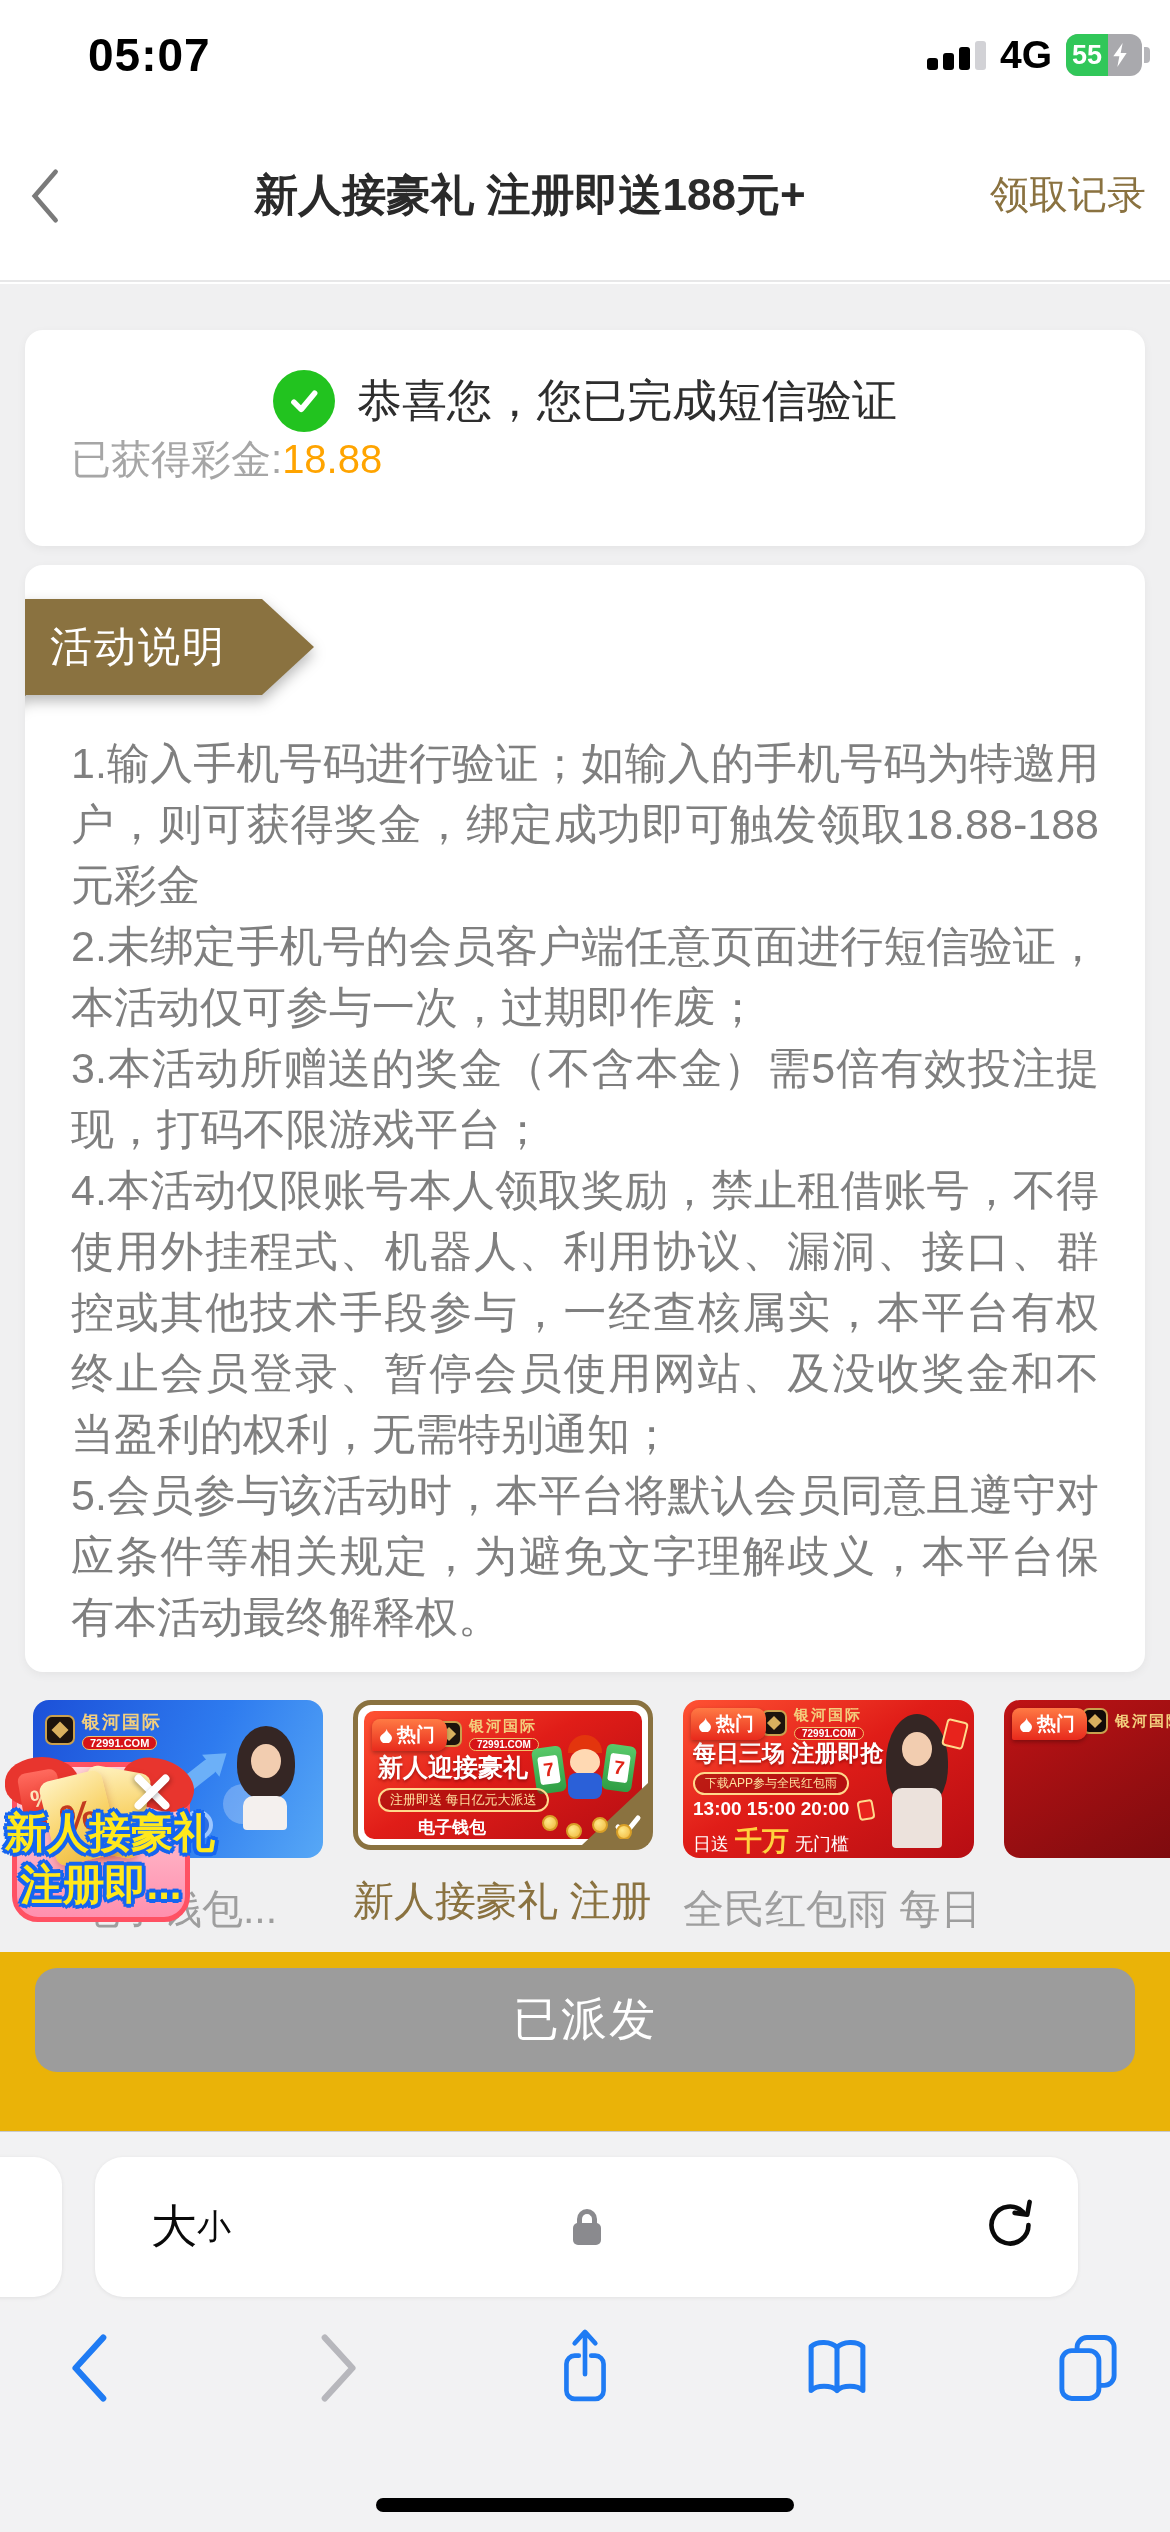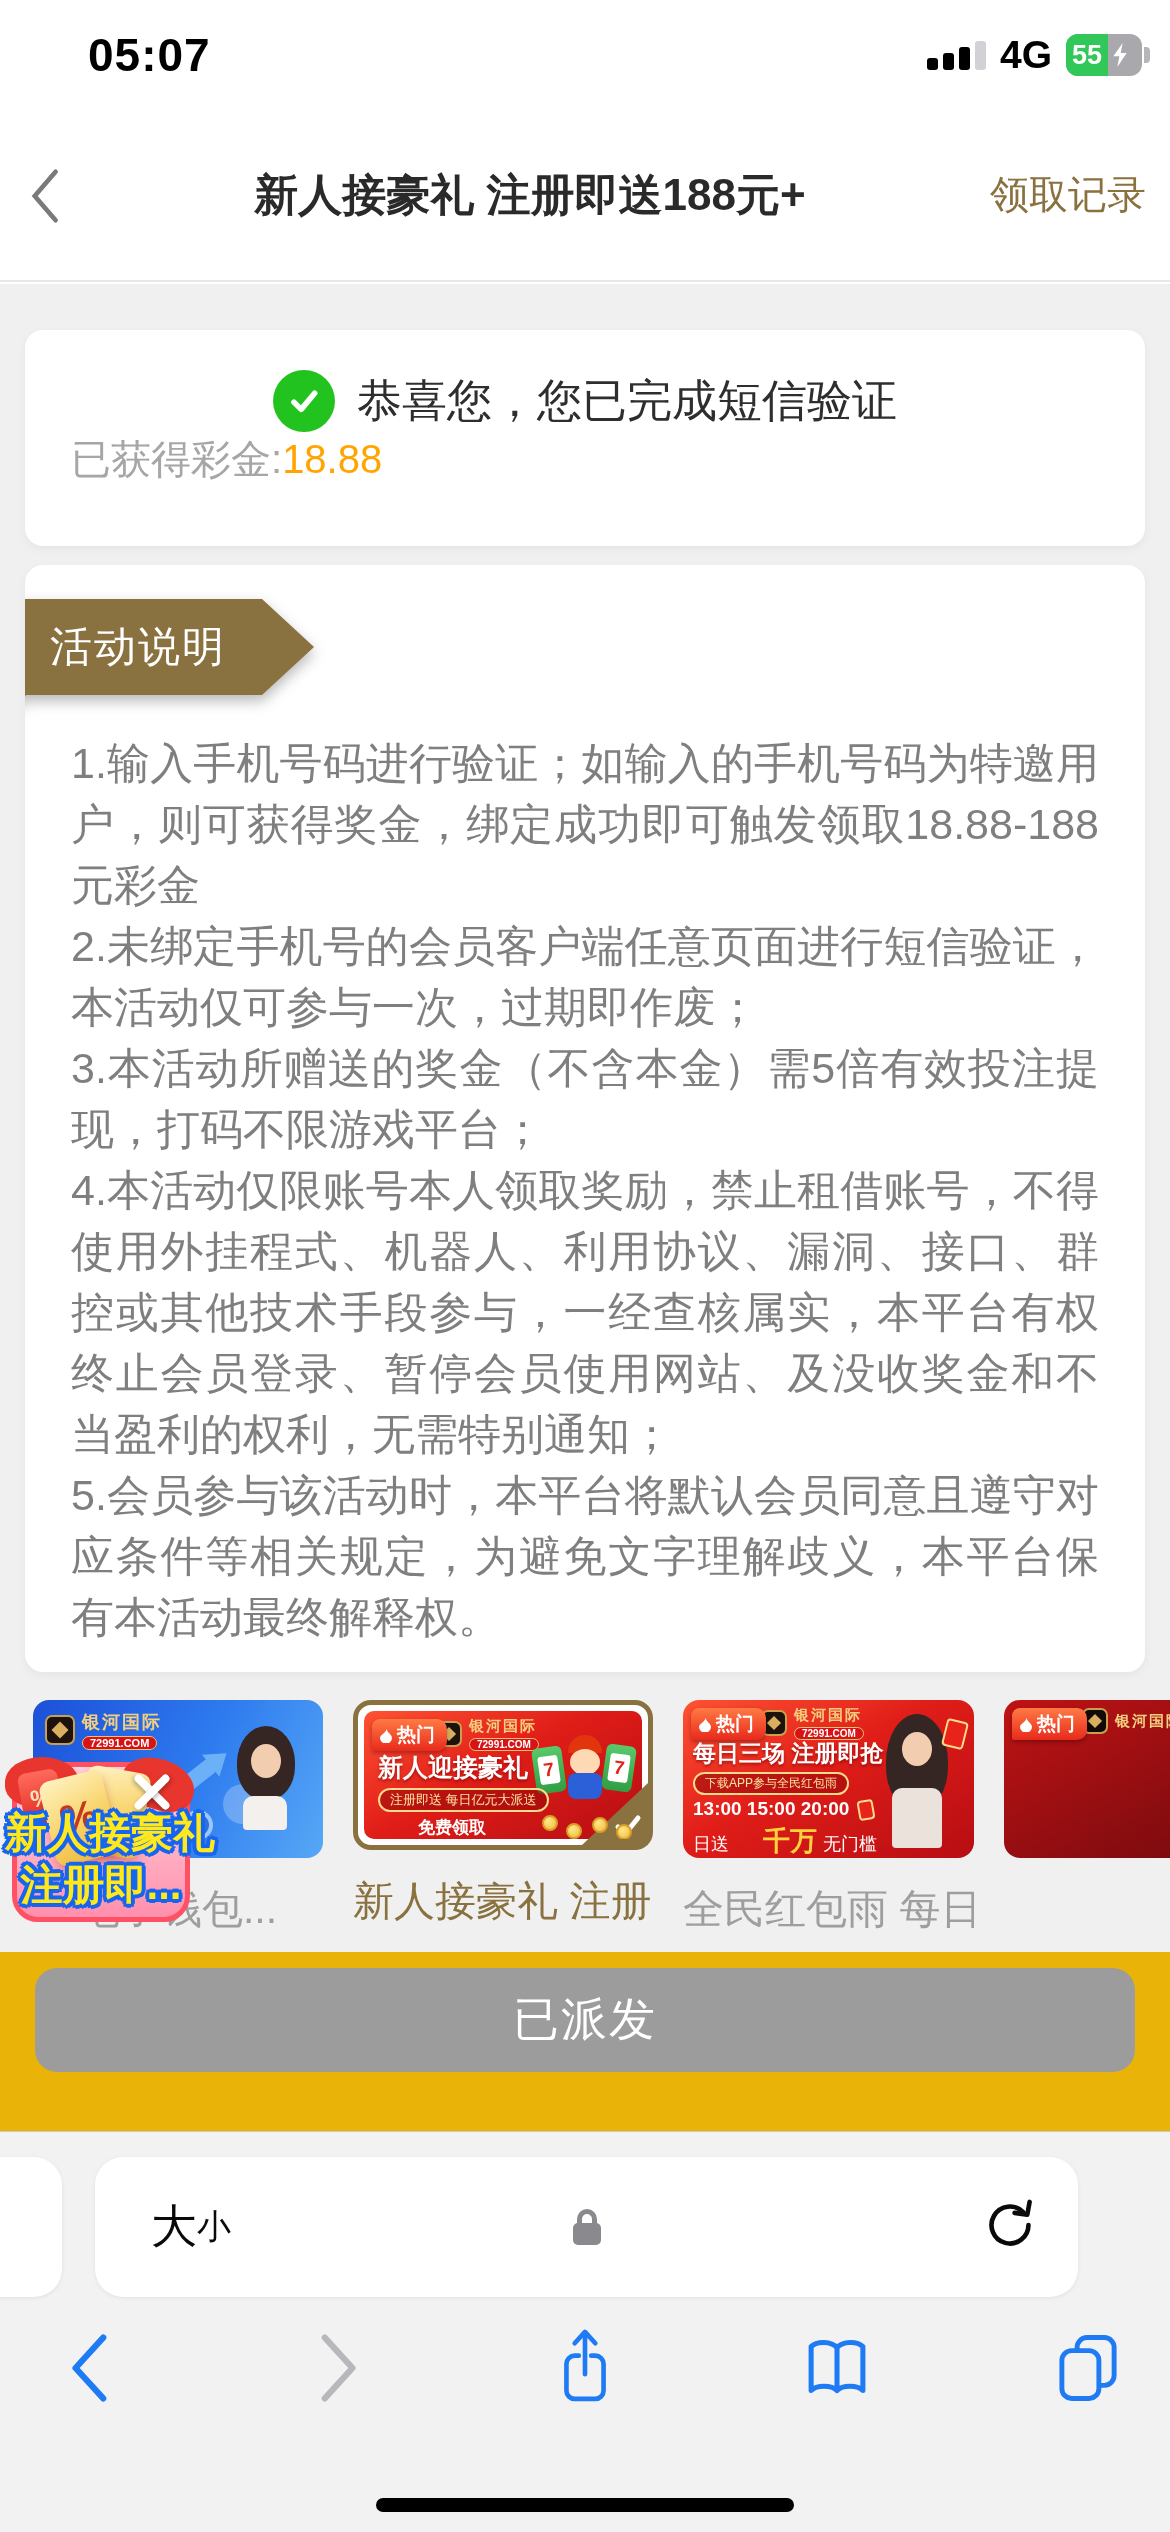--- a/index.html
+++ b/index.html
@@ -79,21 +79,21 @@
   .logo-col{display:flex;flex-direction:column;align-items:flex-start;gap:2px;}
   .brand{font-size:18px;font-weight:700;color:#f3cf7e;letter-spacing:2px;white-space:nowrap;}
   .domain{font-size:11px;font-weight:700;color:#fff;background:#d61317;border:1px solid #f0c26a;border-radius:8px;padding:0 7px;white-space:nowrap;}
   .bn-center{position:relative;z-index:2;display:flex;flex-direction:column;align-items:center;gap:4px;padding-top:8px;}
   .bn-title{font-size:27px;font-weight:800;color:#fff;text-shadow:0 2px 3px rgba(120,0,0,.6);white-space:nowrap;}
   .bn-pill{font-size:15px;color:#ffe1a0;border:2px solid #ffd98c;border-radius:16px;padding:1px 10px;
     background:rgba(150,10,10,.55);white-space:nowrap;}
   .bn-cta{font-size:19px;font-weight:700;color:#fff;white-space:nowrap;}
   .bn-times{font-size:24px;font-weight:800;color:#fff;white-space:nowrap;}
   .bn-bonus{font-size:18px;color:#fff;display:flex;align-items:baseline;gap:6px;white-space:nowrap;}
-  .bn-bonus b{font-size:27px;color:#ffd23e;font-weight:900;margin-left:28px;}
+  .bn-bonus b{font-size:27px;color:#ffd23e;font-weight:900;}
 
   .slotzone{position:absolute;right:2px;bottom:0;width:108px;height:110px;z-index:1;}
   .slot{position:absolute;width:30px;height:46px;background:linear-gradient(#59c96a,#2f9e44);border-radius:6px;
     display:flex;align-items:center;justify-content:center;}
   .slot .win{width:20px;height:28px;background:#fff;border-radius:3px;color:#e02418;font-size:19px;font-weight:900;
     display:flex;align-items:center;justify-content:center;}
   .mario-cap{position:absolute;width:34px;height:18px;background:#e3350d;border-radius:17px 17px 0 0;}
   .mario-face{position:absolute;width:30px;height:26px;background:#ffd9b3;border-radius:50%;}
   .mario-body{position:absolute;width:34px;height:26px;background:#2b60d8;border-radius:8px;}
   .coin{position:absolute;width:16px;height:16px;border-radius:50%;background:radial-gradient(circle at 35% 35%,#ffe98a,#f0b63a);border:2px solid #d89f27;}
@@ -284,21 +284,21 @@
                   <div class="logo-diamond" style="width:10px;height:10px;"></div>
                 </div>
               <div class="logo-col">
                 <span class="brand" style="font-size:15px;">银河国际</span>
                 <span class="domain" style="font-size:10px;">72991.COM</span>
               </div>
             </div>
             <div class="bn-center" style="padding-top:40px;align-items:flex-start;padding-left:14px;">
               <div class="bn-title" style="font-size:25px;">新人迎接豪礼</div>
               <div class="bn-pill" style="font-size:13px;">注册即送 每日亿元大派送</div>
-              <div class="bn-cta" style="font-size:17px;margin-left:40px;">免费领取</div>
+              <div class="bn-cta" style="font-size:17px;margin-left:40px;">电子钱包</div>
             </div>
             <div class="slotzone">
               <div class="slot" style="left:2px;top:18px;transform:rotate(-8deg);">
                   <div class="win">7</div>
                 </div>
               <div class="slot" style="left:72px;top:16px;transform:rotate(8deg);">
                   <div class="win">7</div>
                 </div>
               <div class="mario-cap" style="left:36px;top:6px;"></div>
               <div class="mario-face" style="left:38px;top:20px;"></div>

